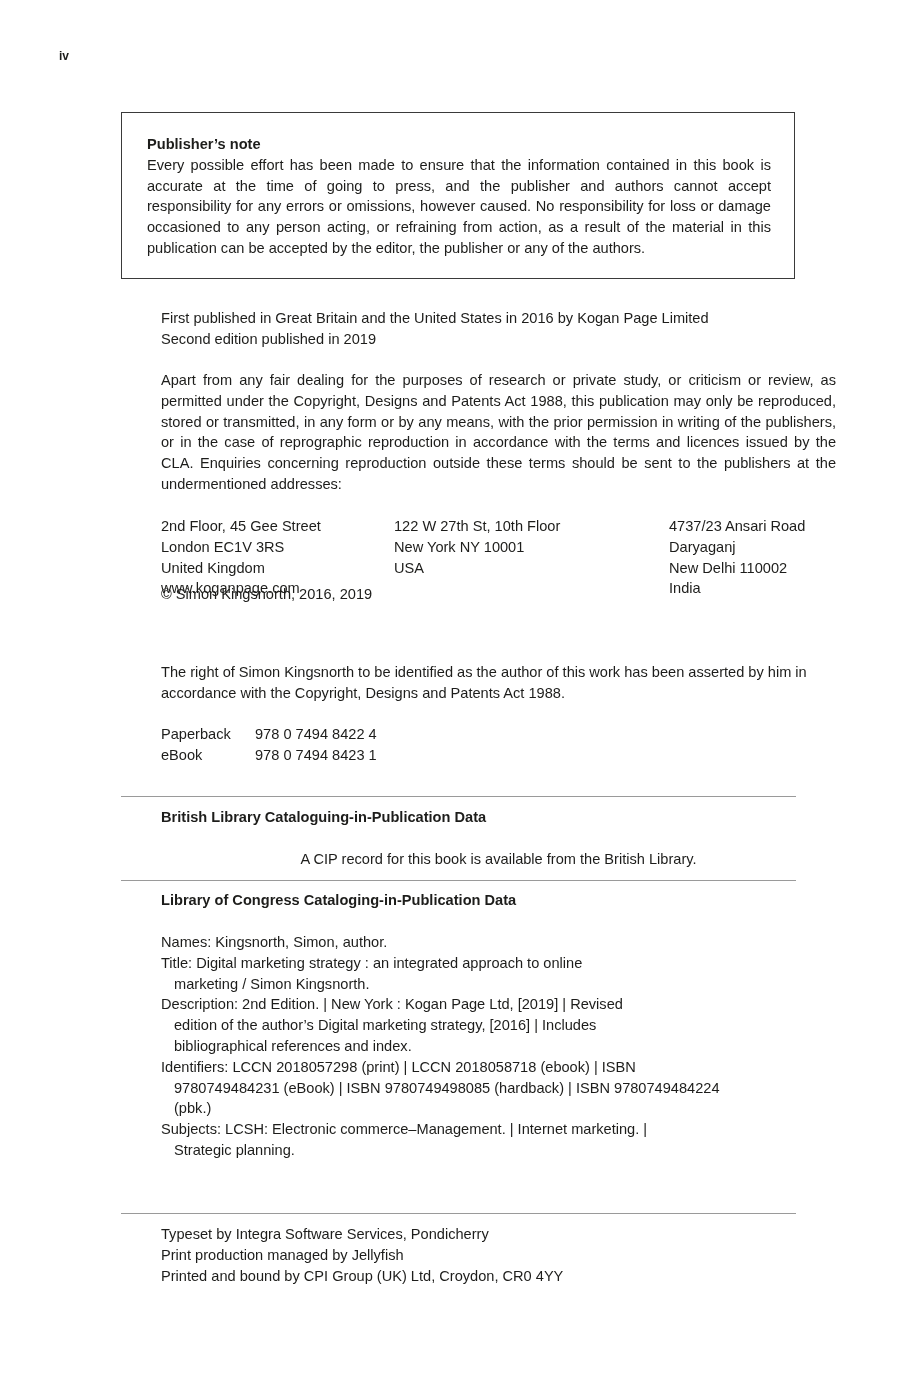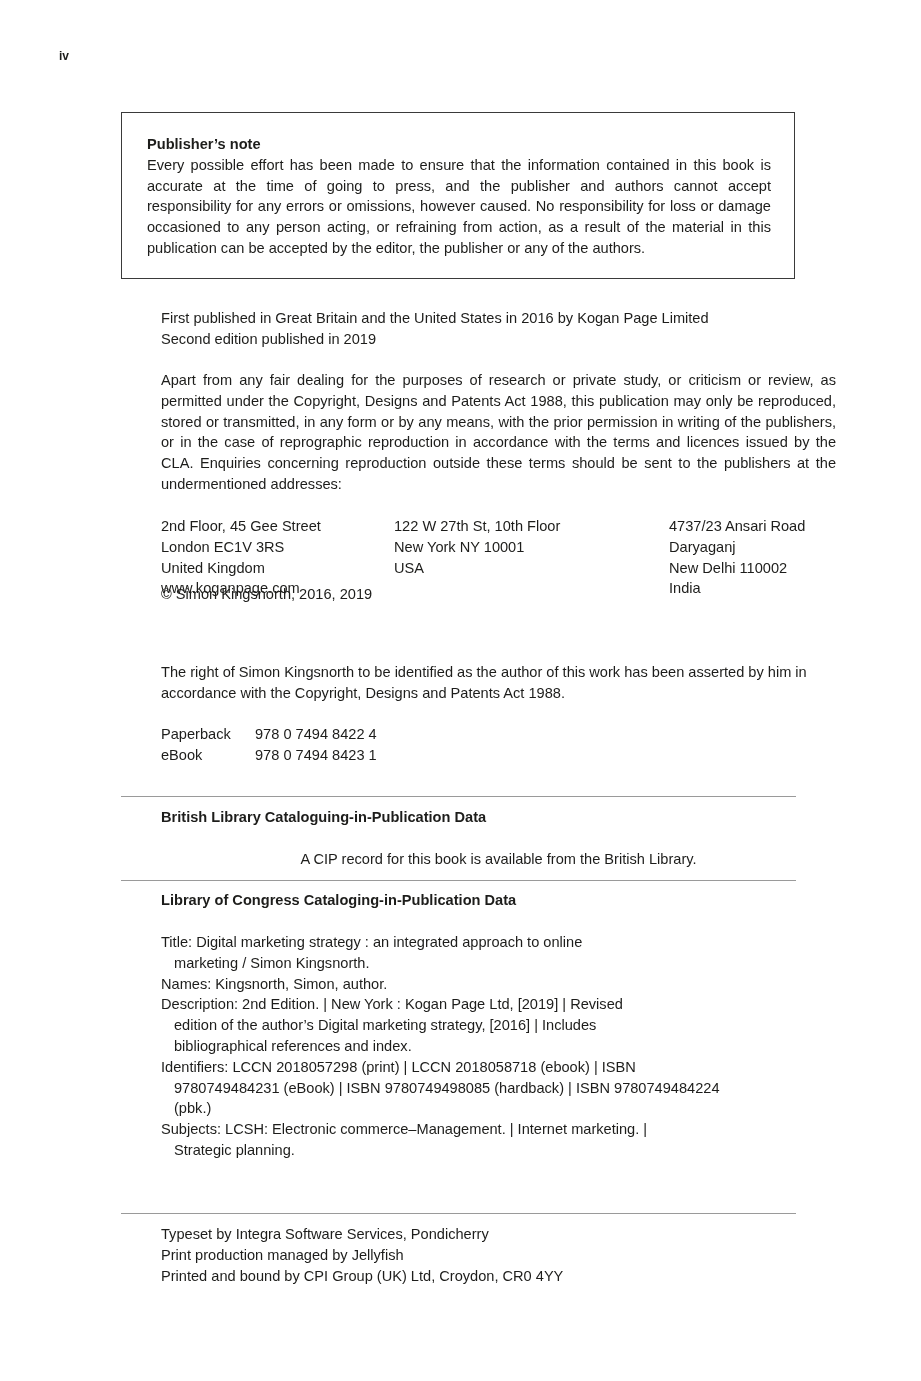--- a/index.html
+++ b/index.html
@@ -132,25 +132,25 @@
 
 <div class="block heading" style="top:807px;">British Library Cataloguing-in-Publication Data</div>
 <div class="block" style="top:849px;text-align:center;">A CIP record for this book is available from the British Library.</div>
 
 <div class="rule" style="top:880px;"></div>
 
 <div class="block heading" style="top:890px;">Library of Congress Cataloging-in-Publication Data</div>
 
 <div class="block" style="top:932px;">
   <div class="cip-entry">
+    <span class="line cip-first">Names: Kingsnorth, Simon, author.</span>
+  </div>
+  <div class="cip-entry">
     <span class="line cip-first">Title: Digital marketing strategy : an integrated approach to online</span>
     <span class="cip-cont">marketing / Simon Kingsnorth.</span>
-  </div>
-  <div class="cip-entry">
-    <span class="line cip-first">Names: Kingsnorth, Simon, author.</span>
   </div>
   <div class="cip-entry">
     <span class="line cip-first">Description: 2nd Edition. | New York : Kogan Page Ltd, [2019] | Revised</span>
     <span class="cip-cont">edition of the author’s Digital marketing strategy, [2016] | Includes</span>
     <span class="cip-cont">bibliographical references and index.</span>
   </div>
   <div class="cip-entry">
     <span class="line cip-first">Identifiers: LCCN 2018057298 (print) | LCCN 2018058718 (ebook) | ISBN</span>
     <span class="cip-cont">9780749484231 (eBook) | ISBN 9780749498085 (hardback) | ISBN 9780749484224</span>
     <span class="cip-cont">(pbk.)</span>

